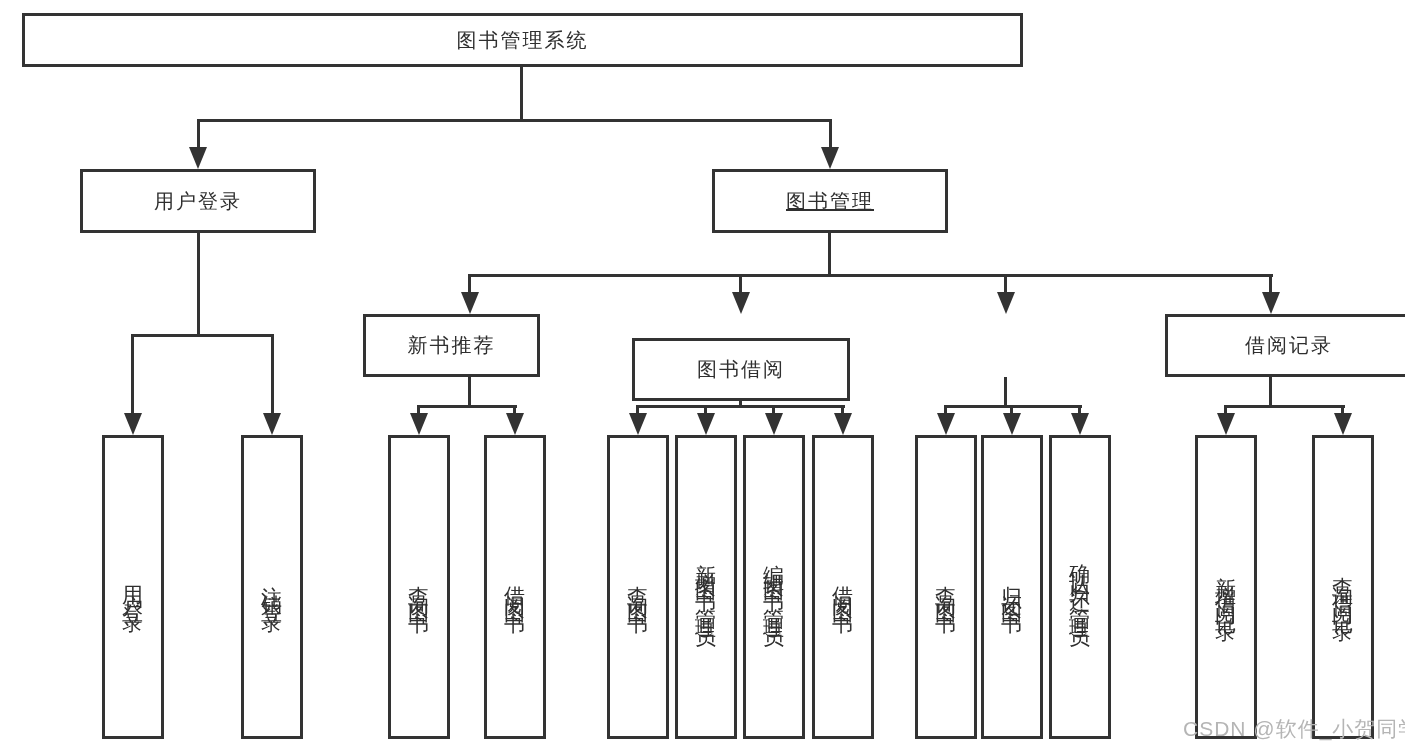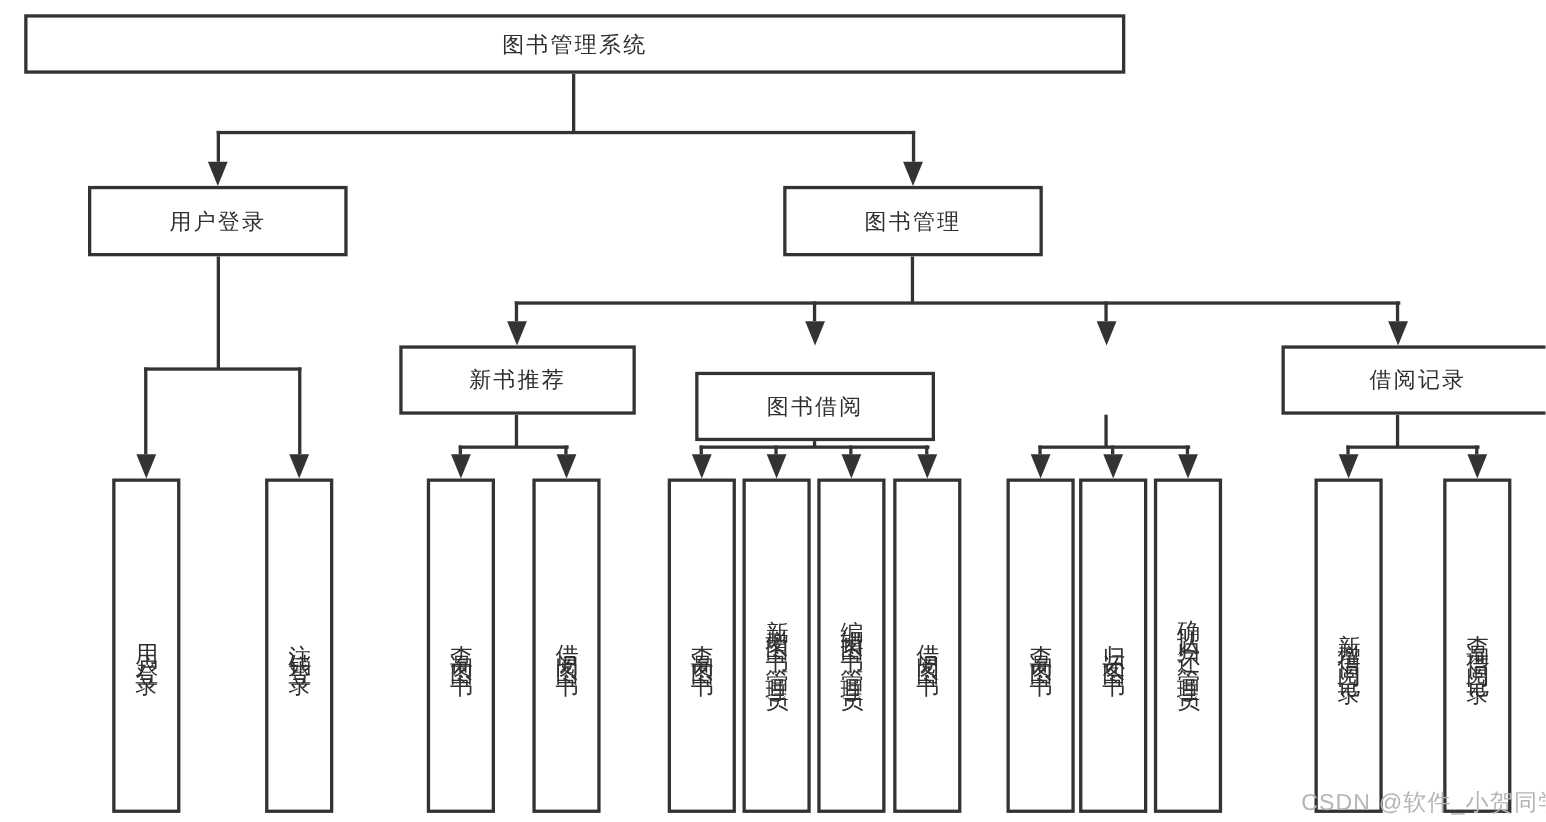--- a/index.html
+++ b/index.html
@@ -71,41 +71,41 @@
   <div class="box" style="left:22px; top:13px; width:1001px; height:54px;">图书管理系统</div>
 
   <div class="line" style="left:520px; top:67px; width:3px; height:53px;"></div>
   <div class="line" style="left:197px; top:119px; width:635px; height:3px;"></div>
   <div class="line" style="left:197px; top:119px; width:3px; height:28px;"></div>
   <div class="arrowhead" style="left:189px; top:147px;"></div>
   <div class="line" style="left:829px; top:119px; width:3px; height:28px;"></div>
   <div class="arrowhead" style="left:821px; top:147px;"></div>
 
   <div class="box" style="left:80px; top:169px; width:236px; height:64px;">用户登录</div>
-  <div class="box" style="left:712px; top:169px; width:236px; height:64px;">图书管理</div>
+  <div class="box" style="left:712px; top:169px; width:236px; height:64px;text-decoration:underline;">图书管理</div>
 
   <div class="line" style="left:197px; top:233px; width:3px; height:103px;"></div>
   <div class="line" style="left:131px; top:334px; width:143px; height:3px;"></div>
   <div class="line" style="left:131px; top:334px; width:3px; height:79px;"></div>
   <div class="arrowhead" style="left:124px; top:413px;"></div>
   <div class="line" style="left:271px; top:334px; width:3px; height:79px;"></div>
   <div class="arrowhead" style="left:263px; top:413px;"></div>
 
   <div class="line" style="left:828px; top:233px; width:3px; height:43px;"></div>
   <div class="line" style="left:468px; top:274px; width:805px; height:3px;"></div>
   <div class="line" style="left:468px; top:274px; width:3px; height:18px;"></div>
   <div class="arrowhead" style="left:461px; top:292px;"></div>
   <div class="line" style="left:739px; top:274px; width:3px; height:18px;"></div>
   <div class="arrowhead" style="left:732px; top:292px;"></div>
   <div class="line" style="left:1004px; top:274px; width:3px; height:18px;"></div>
   <div class="arrowhead" style="left:997px; top:292px;"></div>
   <div class="line" style="left:1269px; top:274px; width:3px; height:18px;"></div>
   <div class="arrowhead" style="left:1262px; top:292px;"></div>
 
-  <div class="box" style="left:363px; top:314px; width:215px; height:63px;text-align:right;">新书推荐</div>
+  <div class="box" style="left:363px; top:314px; width:177px; height:63px;text-align:right;">新书推荐</div>
   <div class="box" style="left:632px; top:314px; width:218px; height:63px;margin-top:24px;">图书借阅</div>
   <div class="box" style="left:1165px; top:314px; width:248px; height:63px;">借阅记录</div>
 
   <div class="line" style="left:468px; top:377px; width:3px; height:29px;"></div>
   <div class="line" style="left:417px; top:405px; width:100px; height:3px;"></div>
   <div class="line" style="left:417px; top:405px; width:3px; height:8px;"></div>
   <div class="arrowhead" style="left:410px; top:413px;"></div>
   <div class="line" style="left:513px; top:405px; width:3px; height:8px;"></div>
   <div class="arrowhead" style="left:506px; top:413px;"></div>
 

